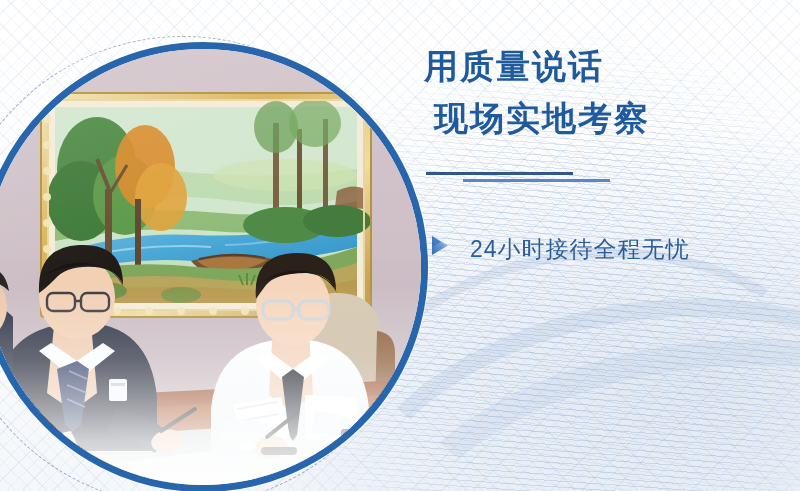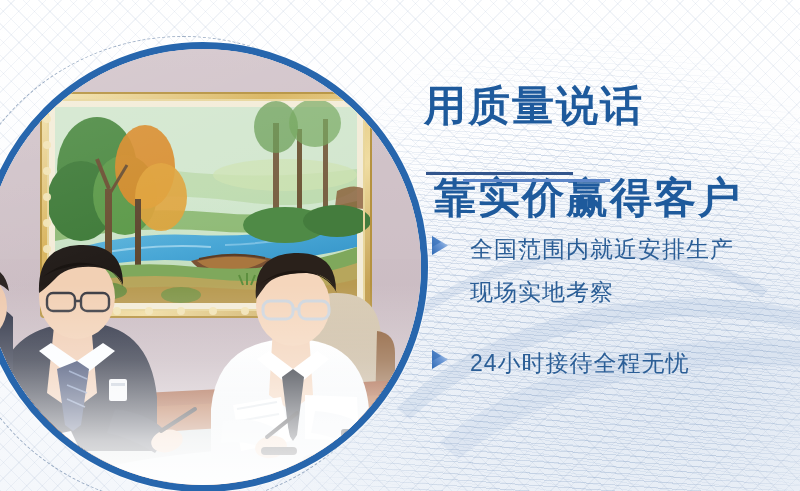--- a/index.html
+++ b/index.html
@@ -108,24 +108,23 @@
   }
 
   
   .content{
     position:absolute;left:424px;top:0;width:376px;height:491px;
   }
   .headline{
     position:absolute;left:0;top:40px;width:376px;
   }
   .headline .line{
-    font-size:42px;line-height:52px;font-weight:bold;
+    font-size:34px;line-height:52px;font-weight:bold;
     color:#1e5a9c;letter-spacing:2px;
     white-space:nowrap;
-    margin-top:40px;
   }
   .headline .line.l2{ padding-left:10px; }
 
   .divider{position:absolute;left:2px;top:172px;width:250px;height:14px;}
   .divider .d1{
     position:absolute;left:0;top:0;width:147px;height:3px;background:#32558c;
   }
   .divider .d2{
     position:absolute;left:37px;top:7px;width:147px;height:3px;background:#5d86c8;
   }
@@ -362,47 +361,30 @@
       </svg>
       <div class="photo-glare"></div>
       <div class="photo-fade"></div>
     </div>
   </div>
 
   <div class="content">
 
     <div class="headline">
       <div class="line l1">用质量说话</div>
-      <div class="line l2">靠实价赢得客户</div>
+      <div class="line l2">现场实地考察</div>
     </div>
 
     <div class="divider">
       <div class="d1"></div>
       <div class="d2"></div>
     </div>
 
     <div class="bullets">
 
-      <div class="bullet">
-        <span class="arrow">
-          <svg viewBox="0 0 24 24" aria-hidden="true">
-            <defs>
-              <linearGradient id="ag1" x1="0" y1="1" x2="1" y2="0">
-                <stop offset="0%" stop-color="#2f6ab4"></stop>
-                <stop offset="55%" stop-color="#6d99d6"></stop>
-                <stop offset="100%" stop-color="#cfdef0"></stop>
-              </linearGradient>
-            </defs>
-            <path d="M4 2 L20 11.5 L4 21 Z" fill="url(#ag1)"></path>
-            <path d="M4 2 L13 8 L4 13 Z" fill="#2e6ab4" opacity=".55"></path>
-          </svg>
-        </span>
-        <div class="btxt">全国范围内就近安排生产</div>
-        <div class="btxt">现场实地考察</div>
-      </div>
 
       <div class="bullet">
         <span class="arrow">
           <svg viewBox="0 0 24 24" aria-hidden="true">
             <defs>
               <linearGradient id="ag2" x1="0" y1="1" x2="1" y2="0">
                 <stop offset="0%" stop-color="#2f6ab4"></stop>
                 <stop offset="55%" stop-color="#6d99d6"></stop>
                 <stop offset="100%" stop-color="#cfdef0"></stop>
               </linearGradient>

